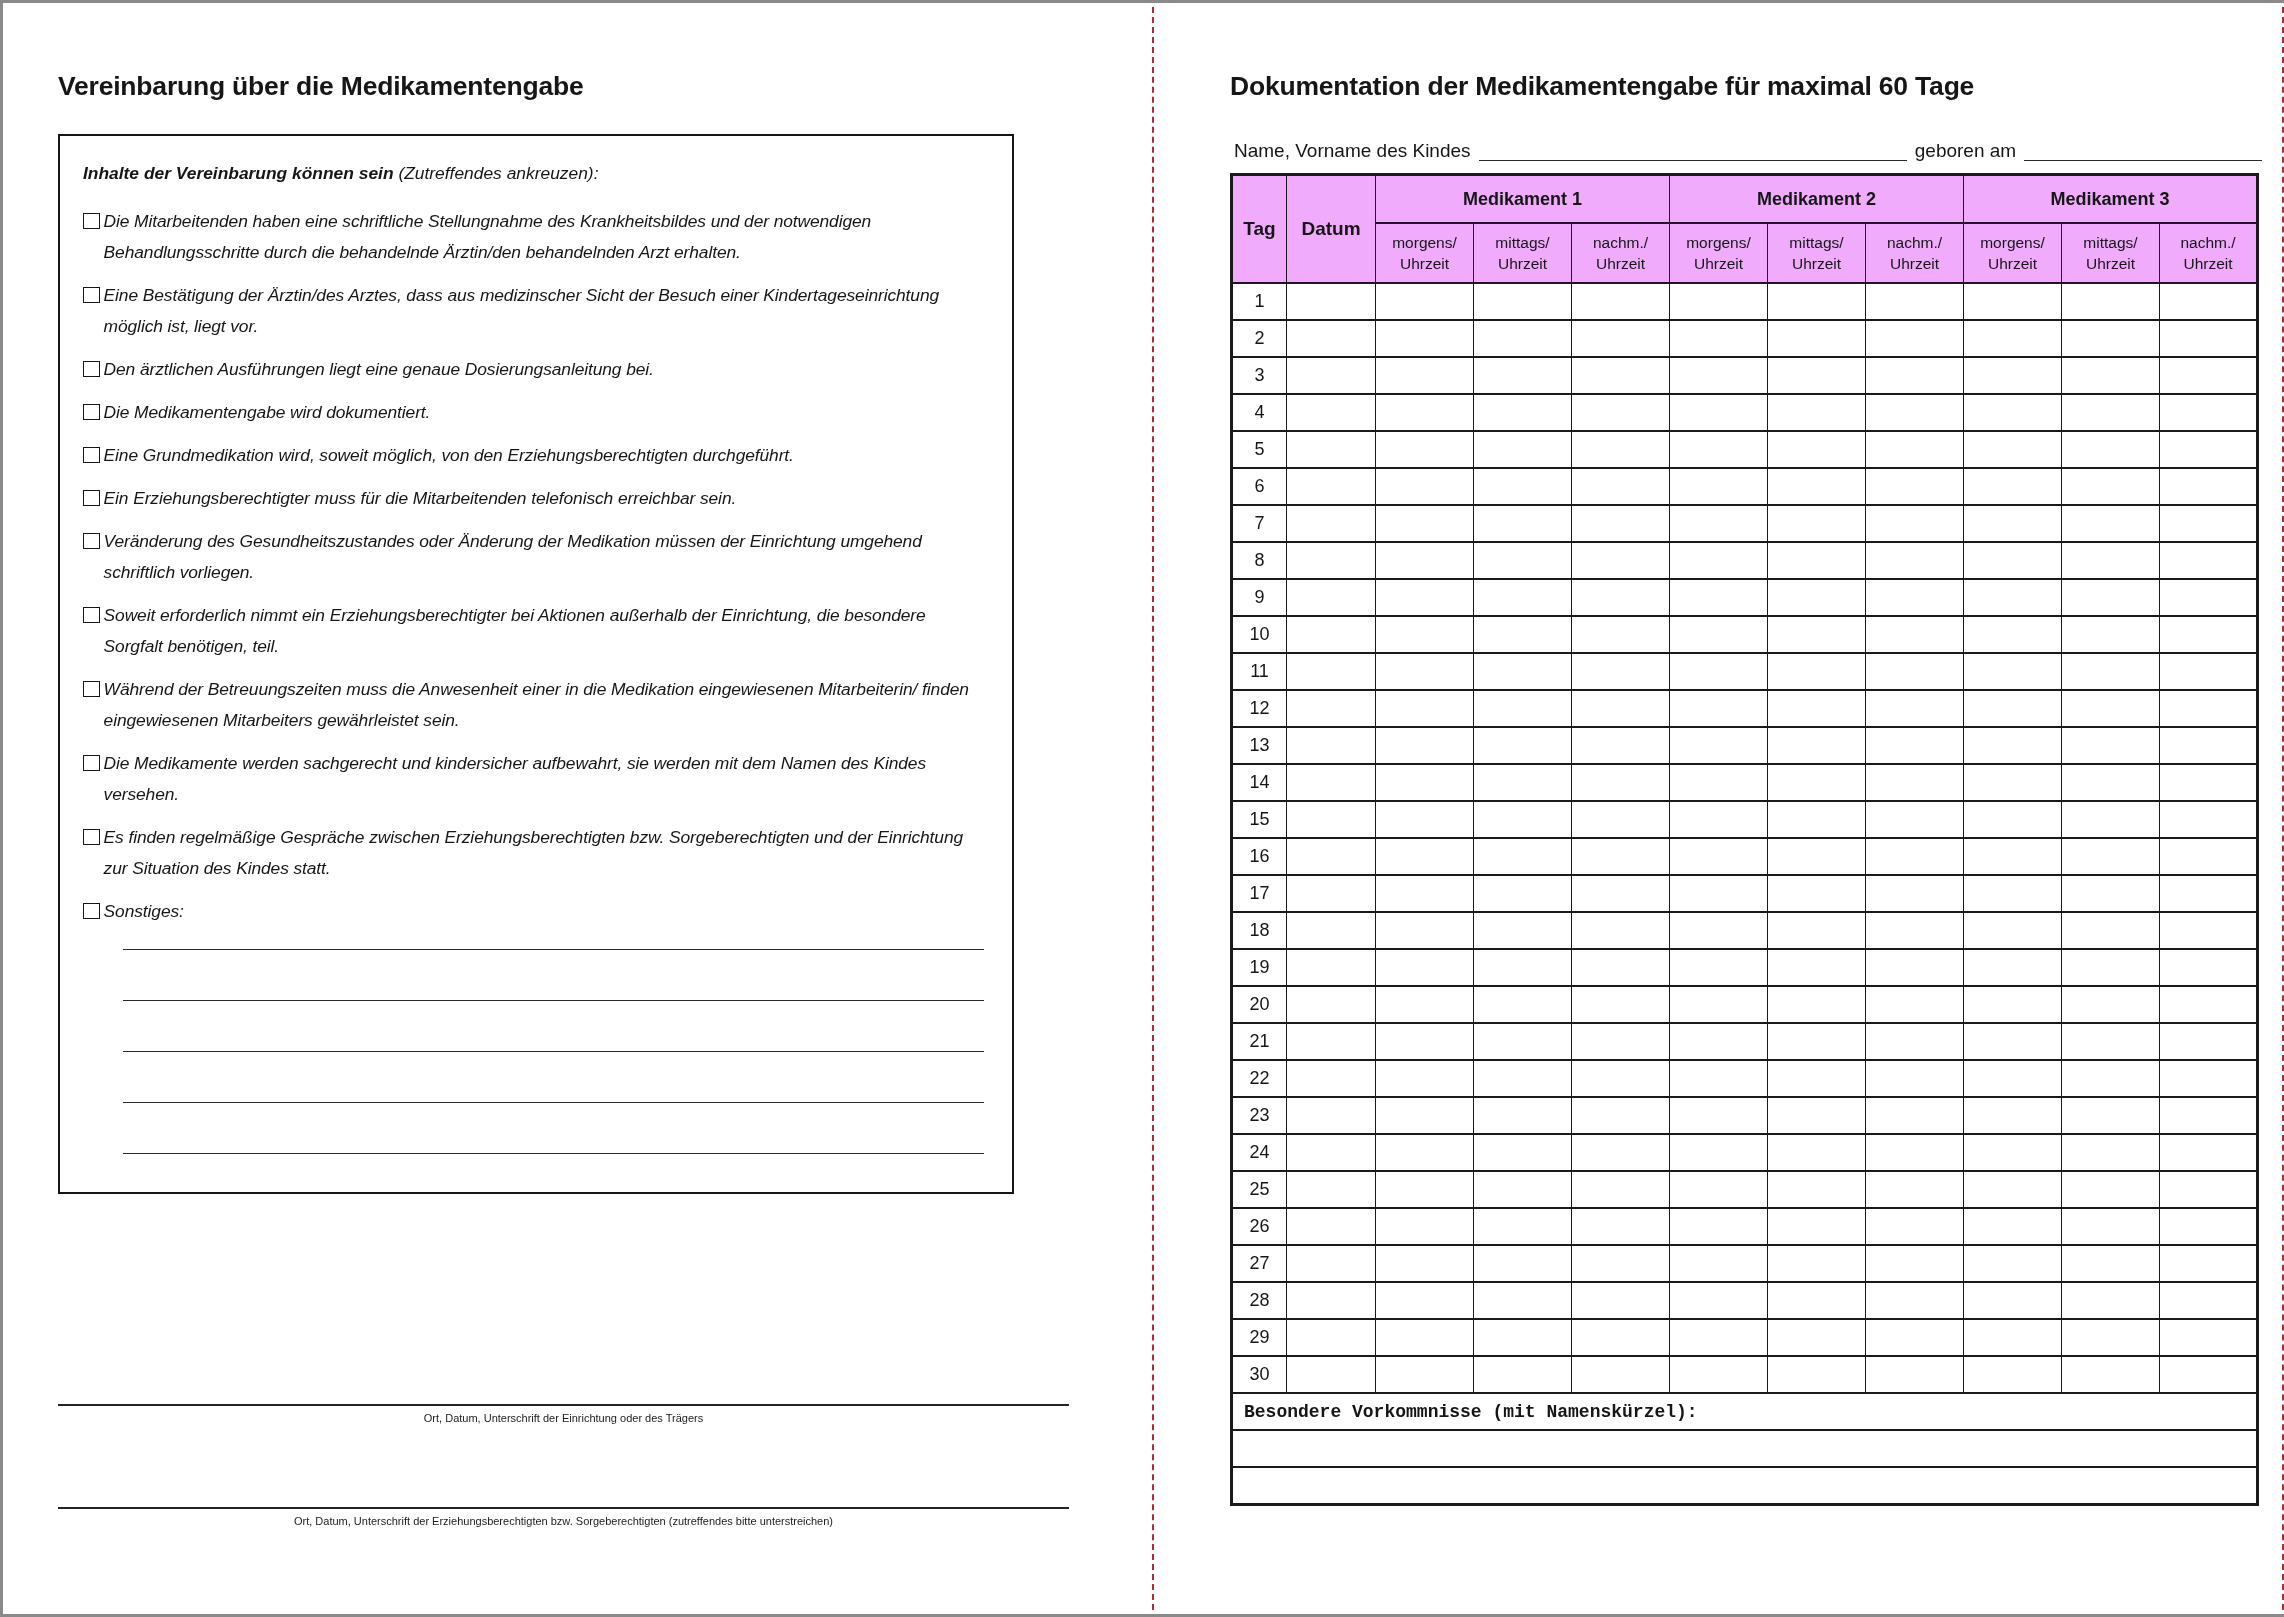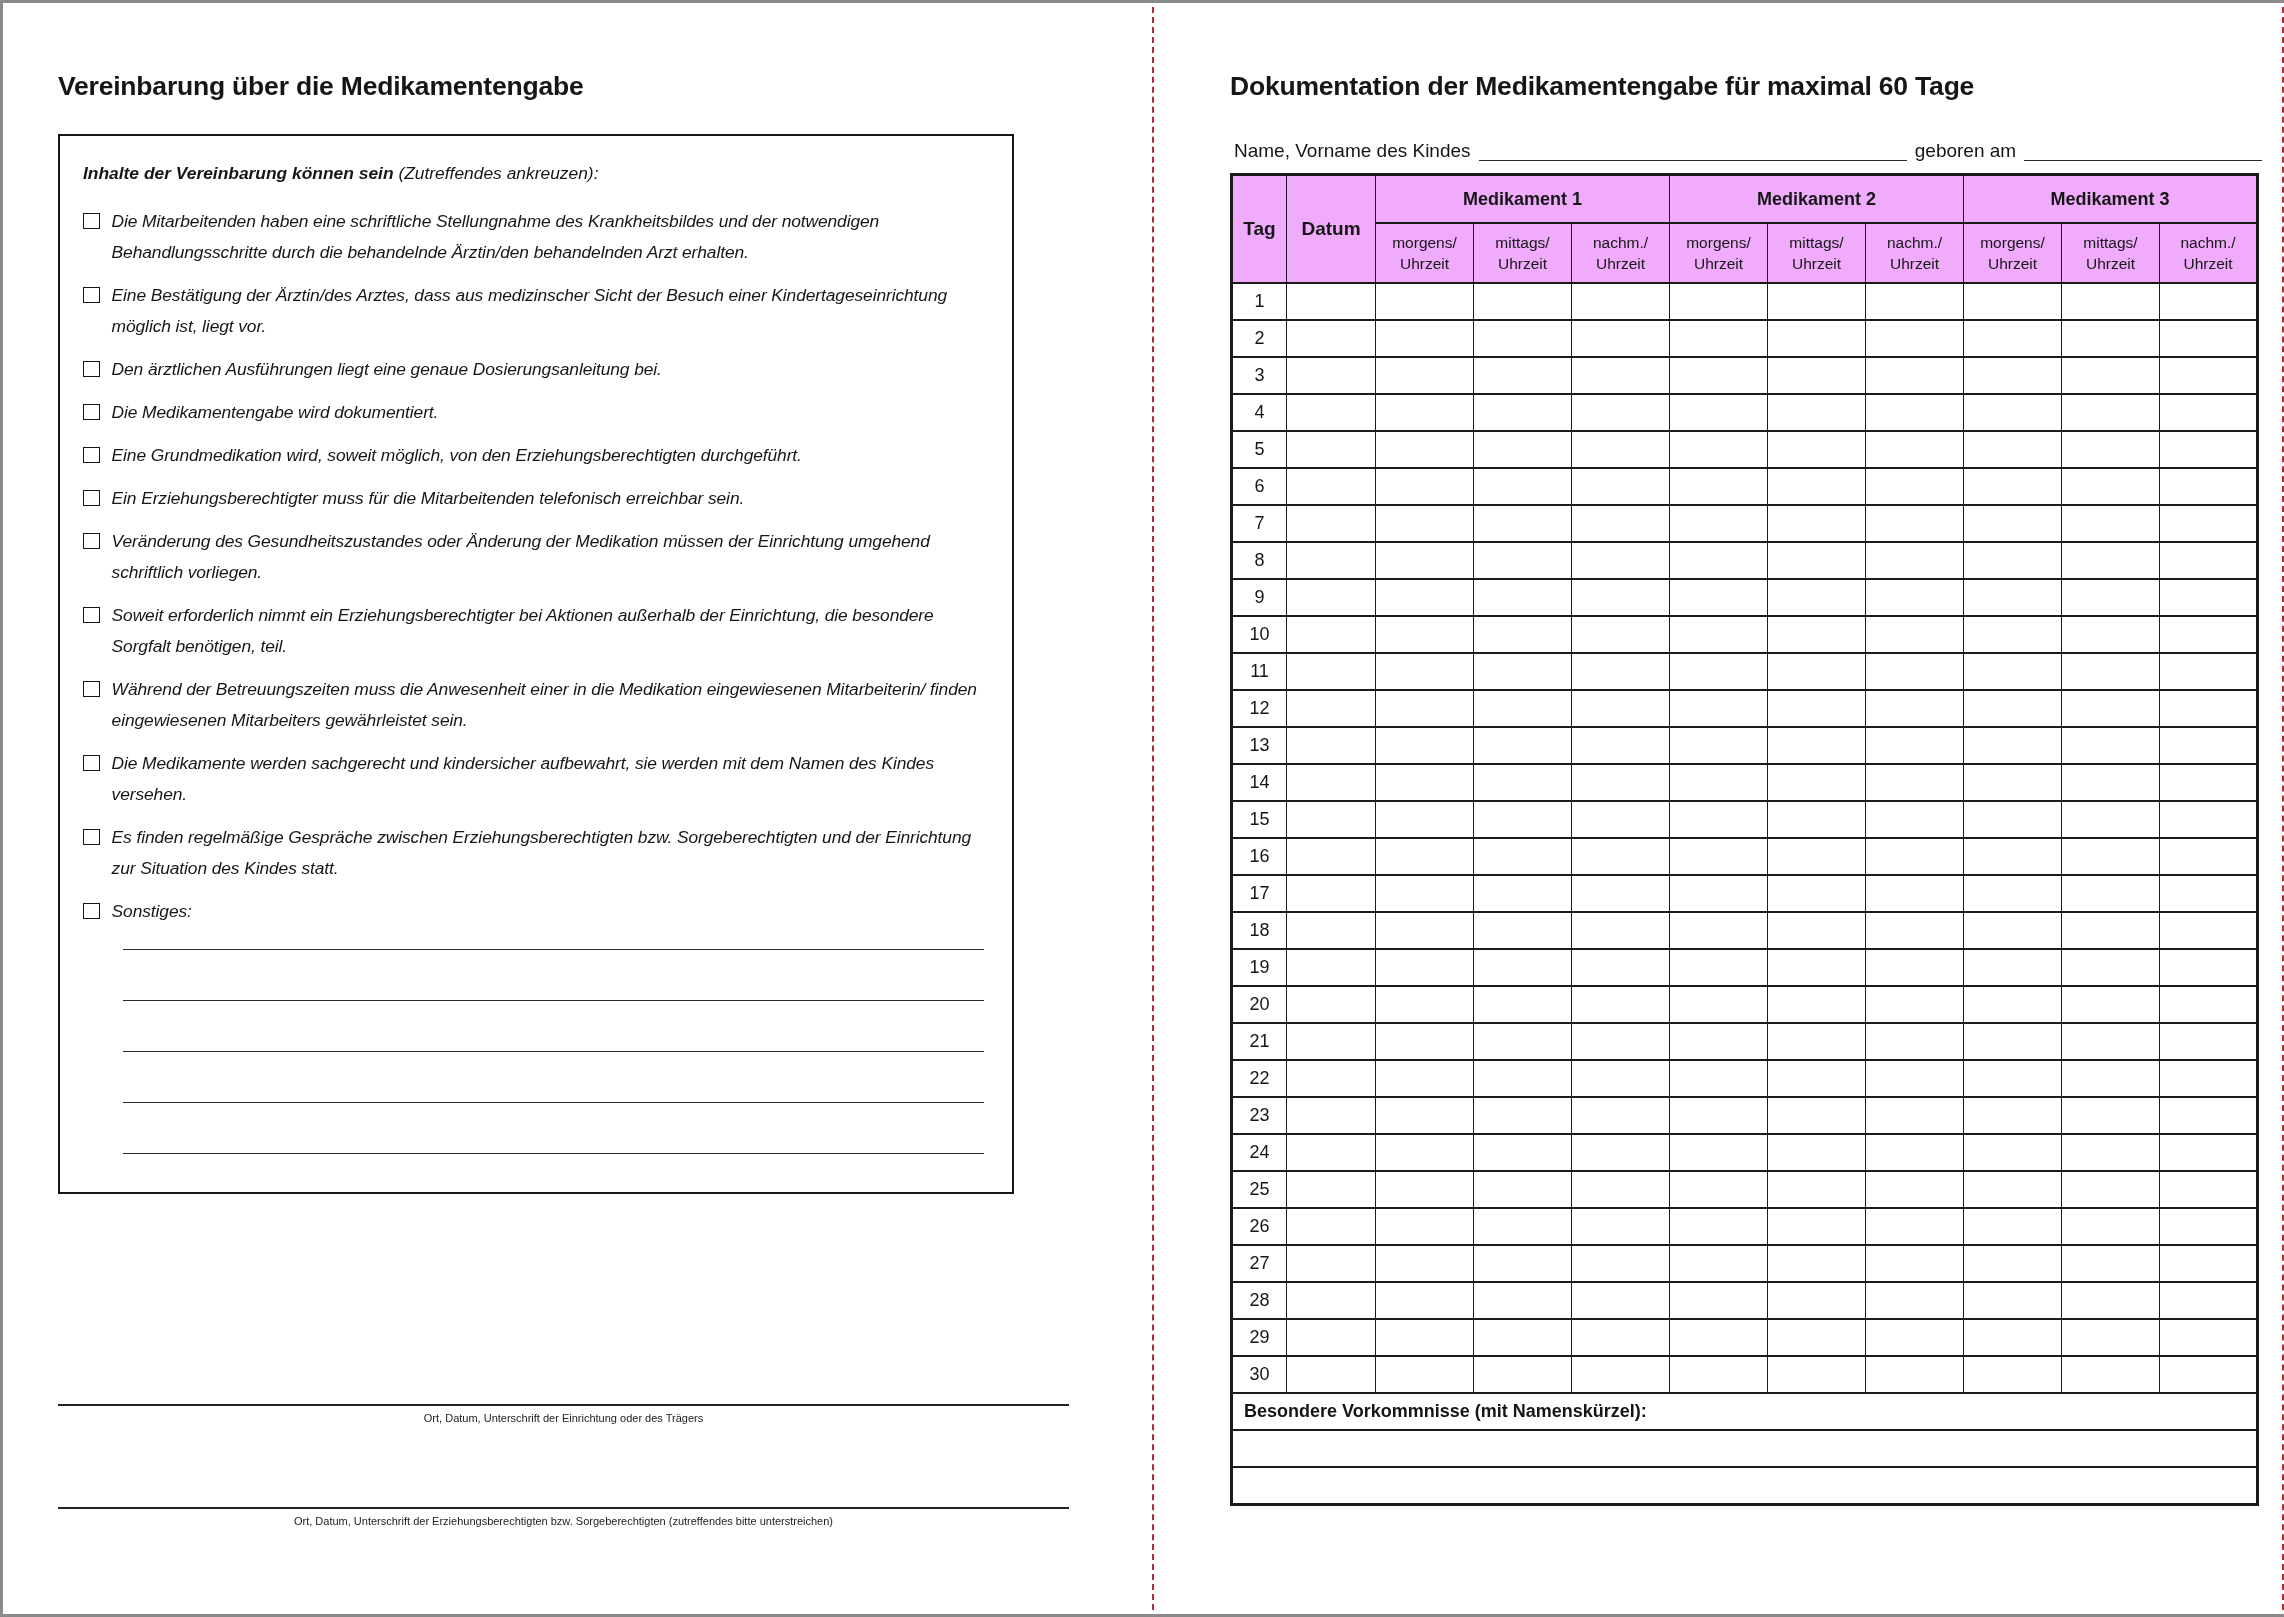--- a/index.html
+++ b/index.html
@@ -27,21 +27,21 @@
   
   .panel-left{left:55px;width:1011px;height:1521px;}
   .agreement-box{
     position:absolute;left:0;top:63px;width:956px;height:1060px;
     box-sizing:border-box;border:2.3px solid #161616;
     padding:24px 25px 13.7px 23px;overflow:hidden;font-style:italic;
   }
   .intro{margin:0;font-size:17.4px;line-height:26.5px;}
   .intro b{font-weight:bold;}
   .cb-items{margin-top:19px;}
-  .cb-item{display:flex;gap:12px;margin-bottom:12px;font-size:17.4px;line-height:31px;letter-spacing:-0.1px;}
+  .cb-item{display:flex;gap:4px;margin-bottom:12px;font-size:17.4px;line-height:31px;letter-spacing:-0.1px;}
   .cb-box{
     flex:none;width:14.6px;height:14.6px;margin-top:7.3px;
     border:1.4px solid #161616;background:#fff;
   }
   .cb-text{flex:1;padding-right:4.6px;}
   .ruled-lines{margin:22px 2.7px 0 40px;}
   .ruled-line{height:0;border-top:1.4px solid #2b2b2b;margin-top:50px;}
   .ruled-line:first-child{margin-top:0;}
   .sig{position:absolute;left:0;width:100%;}
   .sig-line{height:0;border-top:2.3px solid #242424;}
@@ -69,21 +69,21 @@
     padding:0;vertical-align:middle;
   }
   .med-table thead th{background:#f0abfc;}
   .th-tag,.th-datum{font-size:19px;font-weight:bold;text-align:center;}
   .th-group{height:46px;font-size:18px;font-weight:bold;text-align:center;}
   .row-sub th{height:58px;border-top:2.7px solid #1a1a1a;}
   .th-time{font-size:15.5px;font-weight:normal;text-align:center;line-height:21px;white-space:pre-line;}
   .med-table tbody tr{border-top:2.7px solid #1a1a1a;}
   .med-table tbody td{height:35px;background:#fff;}
   .c-tag{text-align:center;font-size:18px;}
-  .notes-row td{height:33px;font-size:18px;font-weight:bold;text-align:left;padding-left:11px;}
+  .notes-row td{height:33px;font-size:18px;font-weight:bold;text-align:left;padding-left:11px;font-family:Liberation Mono, monospace;}
   .empty-row td{height:33px;}
 </style>
 </head>
 <body>
 
 <div class="page">
 
   <div class="cut-line cut-1"></div>
   <div class="cut-line cut-2"></div>
 

